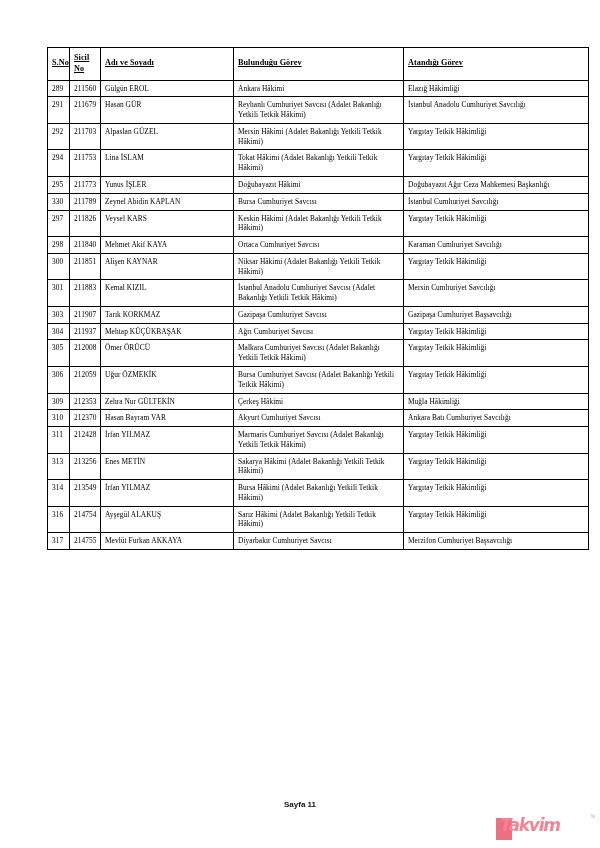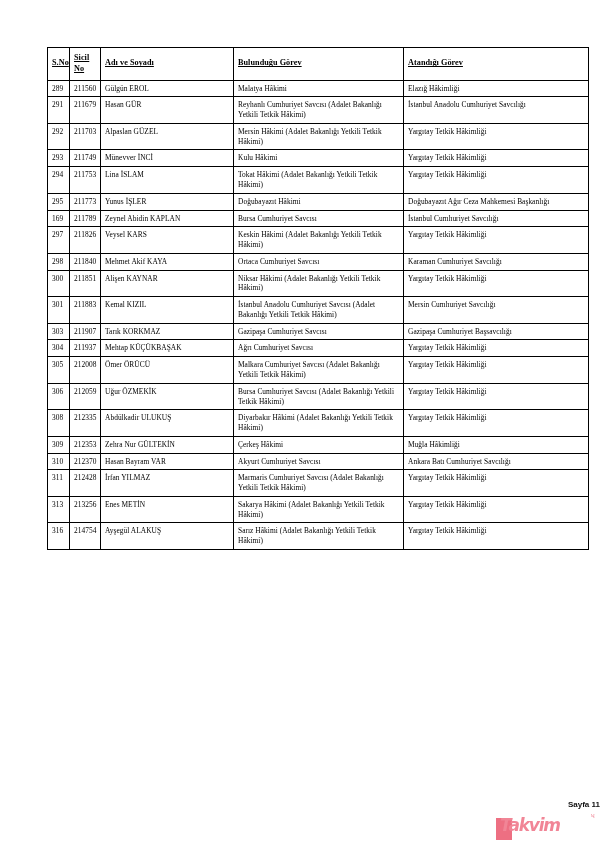--- a/index.html
+++ b/index.html
@@ -75,21 +75,21 @@
   td.sicil { text-align: left; padding-left: 4px; margin-left: 9px; }
 
   
   td.mid { vertical-align: middle; }
 
   #footer {
     position: absolute;
     left: 0;
     top: 800px;
     width: 600px;
-    text-align: right;
+    text-align: center;
     font-family: "Liberation Sans", "DejaVu Sans", sans-serif;
     font-size: 8px;
     font-weight: bold;
     color: #111;
   }
 
   #watermark {
     position: absolute;
     right: 2px;
     bottom: 2px;
@@ -159,60 +159,53 @@
           <th><span class="hdr">Adı ve Soyadı</span></th>
           <th><span class="hdr">Bulunduğu Görev</span></th>
           <th><span class="hdr">Atandığı Görev</span></th>
         </tr>
       </thead>
       <tbody id="table-body">
           <tr>
             <td class="sno mid">289</td>
             <td class="sicil mid">211560</td>
             <td class="mid">Gülgün EROL</td>
-            <td>Malatya Hâkimi</td>
+            <td>Ankara Hâkimi</td>
             <td class="mid">Elazığ Hâkimliği</td>
           </tr>
           <tr>
             <td class="sno mid">291</td>
             <td class="sicil mid">211679</td>
             <td class="mid">Hasan GÜR</td>
             <td>Reyhanlı Cumhuriyet Savcısı (Adalet Bakanlığı Yetkili Tetkik Hâkimi)</td>
             <td class="mid">İstanbul Anadolu Cumhuriyet Savcılığı</td>
           </tr>
           <tr>
             <td class="sno mid">292</td>
             <td class="sicil mid">211703</td>
             <td class="mid">Alpaslan GÜZEL</td>
             <td>Mersin Hâkimi (Adalet Bakanlığı Yetkili Tetkik Hâkimi)</td>
             <td class="mid">Yargıtay Tetkik Hâkimliği</td>
           </tr>
           <tr>
-            <td class="sno mid">293</td>
-            <td class="sicil mid">211749</td>
-            <td class="mid">Münevver İNCİ</td>
-            <td>Kulu Hâkimi</td>
-            <td class="mid">Yargıtay Tetkik Hâkimliği</td>
-          </tr>
-          <tr>
             <td class="sno mid">294</td>
             <td class="sicil mid">211753</td>
             <td class="mid">Lina İSLAM</td>
             <td>Tokat Hâkimi (Adalet Bakanlığı Yetkili Tetkik Hâkimi)</td>
             <td class="mid">Yargıtay Tetkik Hâkimliği</td>
           </tr>
           <tr>
             <td class="sno mid">295</td>
             <td class="sicil mid">211773</td>
             <td class="mid">Yunus İŞLER</td>
             <td>Doğubayazıt Hâkimi</td>
             <td class="mid">Doğubayazıt Ağır Ceza Mahkemesi Başkanlığı</td>
           </tr>
           <tr>
-            <td class="sno mid">169</td>
+            <td class="sno mid">330</td>
             <td class="sicil mid">211789</td>
             <td class="mid">Zeynel Abidin KAPLAN</td>
             <td>Bursa Cumhuriyet Savcısı</td>
             <td class="mid">İstanbul Cumhuriyet Savcılığı</td>
           </tr>
           <tr>
             <td class="sno mid">297</td>
             <td class="sicil mid">211826</td>
             <td class="mid">Veysel KARS</td>
             <td>Keskin Hâkimi (Adalet Bakanlığı Yetkili Tetkik Hâkimi)</td>
@@ -261,27 +254,20 @@
             <td class="mid">Yargıtay Tetkik Hâkimliği</td>
           </tr>
           <tr>
             <td class="sno mid">306</td>
             <td class="sicil mid">212059</td>
             <td class="mid">Uğur ÖZMEKİK</td>
             <td>Bursa Cumhuriyet Savcısı (Adalet Bakanlığı Yetkili Tetkik Hâkimi)</td>
             <td class="mid">Yargıtay Tetkik Hâkimliği</td>
           </tr>
           <tr>
-            <td class="sno mid">308</td>
-            <td class="sicil mid">212335</td>
-            <td class="mid">Abdülkadir ULUKUŞ</td>
-            <td>Diyarbakır Hâkimi (Adalet Bakanlığı Yetkili Tetkik Hâkimi)</td>
-            <td class="mid">Yargıtay Tetkik Hâkimliği</td>
-          </tr>
-          <tr>
             <td class="sno mid">309</td>
             <td class="sicil mid">212353</td>
             <td class="mid">Zehra Nur GÜLTEKİN</td>
             <td>Çerkeş Hâkimi</td>
             <td class="mid">Muğla Hâkimliği</td>
           </tr>
           <tr>
             <td class="sno mid">310</td>
             <td class="sicil mid">212370</td>
             <td class="mid">Hasan Bayram VAR</td>
@@ -296,25 +282,39 @@
             <td class="mid">Yargıtay Tetkik Hâkimliği</td>
           </tr>
           <tr>
             <td class="sno mid">313</td>
             <td class="sicil mid">213256</td>
             <td class="mid">Enes METİN</td>
             <td>Sakarya Hâkimi (Adalet Bakanlığı Yetkili Tetkik Hâkimi)</td>
             <td class="mid">Yargıtay Tetkik Hâkimliği</td>
           </tr>
           <tr>
+            <td class="sno mid">314</td>
+            <td class="sicil mid">213549</td>
+            <td class="mid">İrfan YILMAZ</td>
+            <td>Bursa Hâkimi (Adalet Bakanlığı Yetkili Tetkik Hâkimi)</td>
+            <td class="mid">Yargıtay Tetkik Hâkimliği</td>
+          </tr>
+          <tr>
             <td class="sno mid">316</td>
             <td class="sicil mid">214754</td>
             <td class="mid">Ayşegül ALAKUŞ</td>
             <td>Sarız Hâkimi (Adalet Bakanlığı Yetkili Tetkik Hâkimi)</td>
             <td class="mid">Yargıtay Tetkik Hâkimliği</td>
+          </tr>
+          <tr>
+            <td class="sno mid">317</td>
+            <td class="sicil mid">214755</td>
+            <td class="mid">Mevlüt Furkan AKKAYA</td>
+            <td>Diyarbakır Cumhuriyet Savcısı</td>
+            <td class="mid">Merzifon Cumhuriyet Başsavcılığı</td>
           </tr>
         </tbody>
     </table>
   </div>
 
   <div id="footer">Sayfa 11</div>
 
   <div id="watermark">
     <div class="wm-inner">
       <div class="wm-badge"></div>

